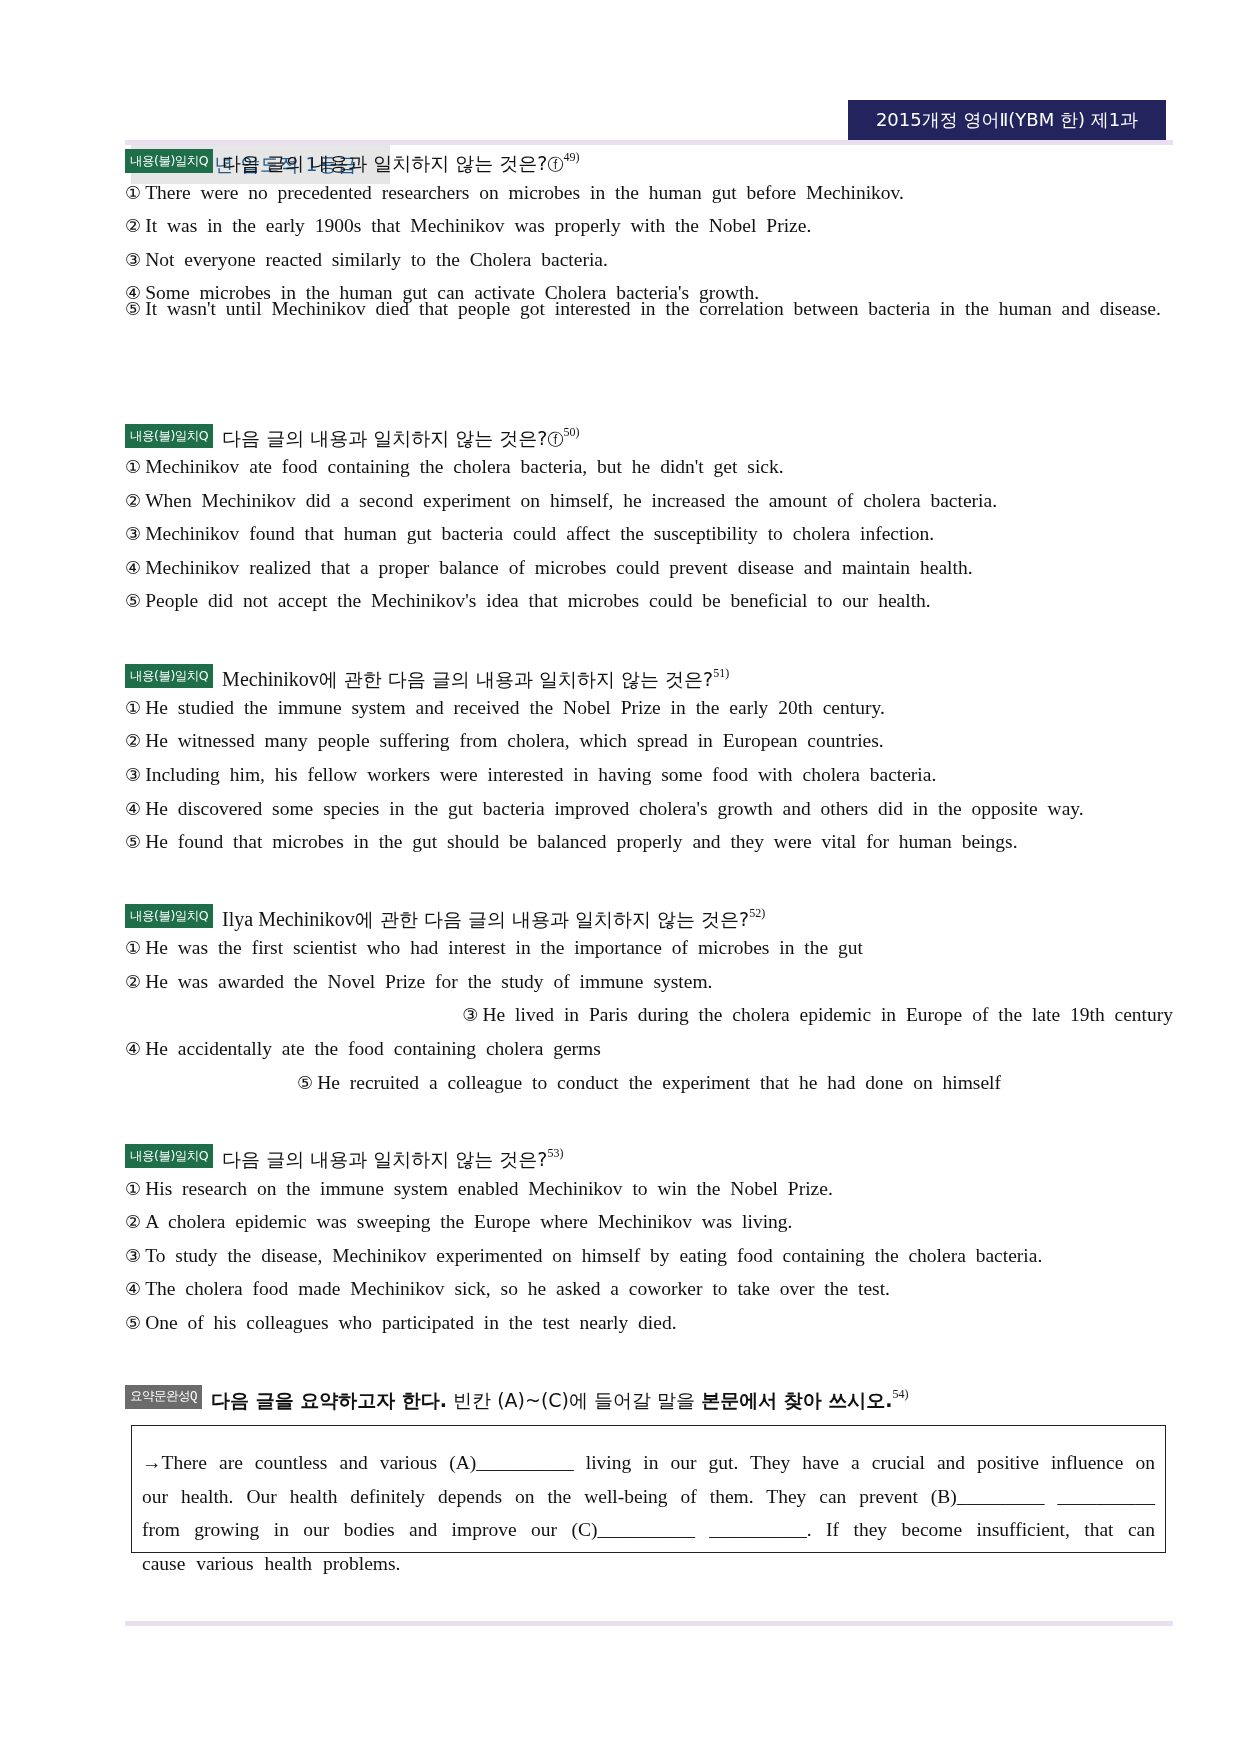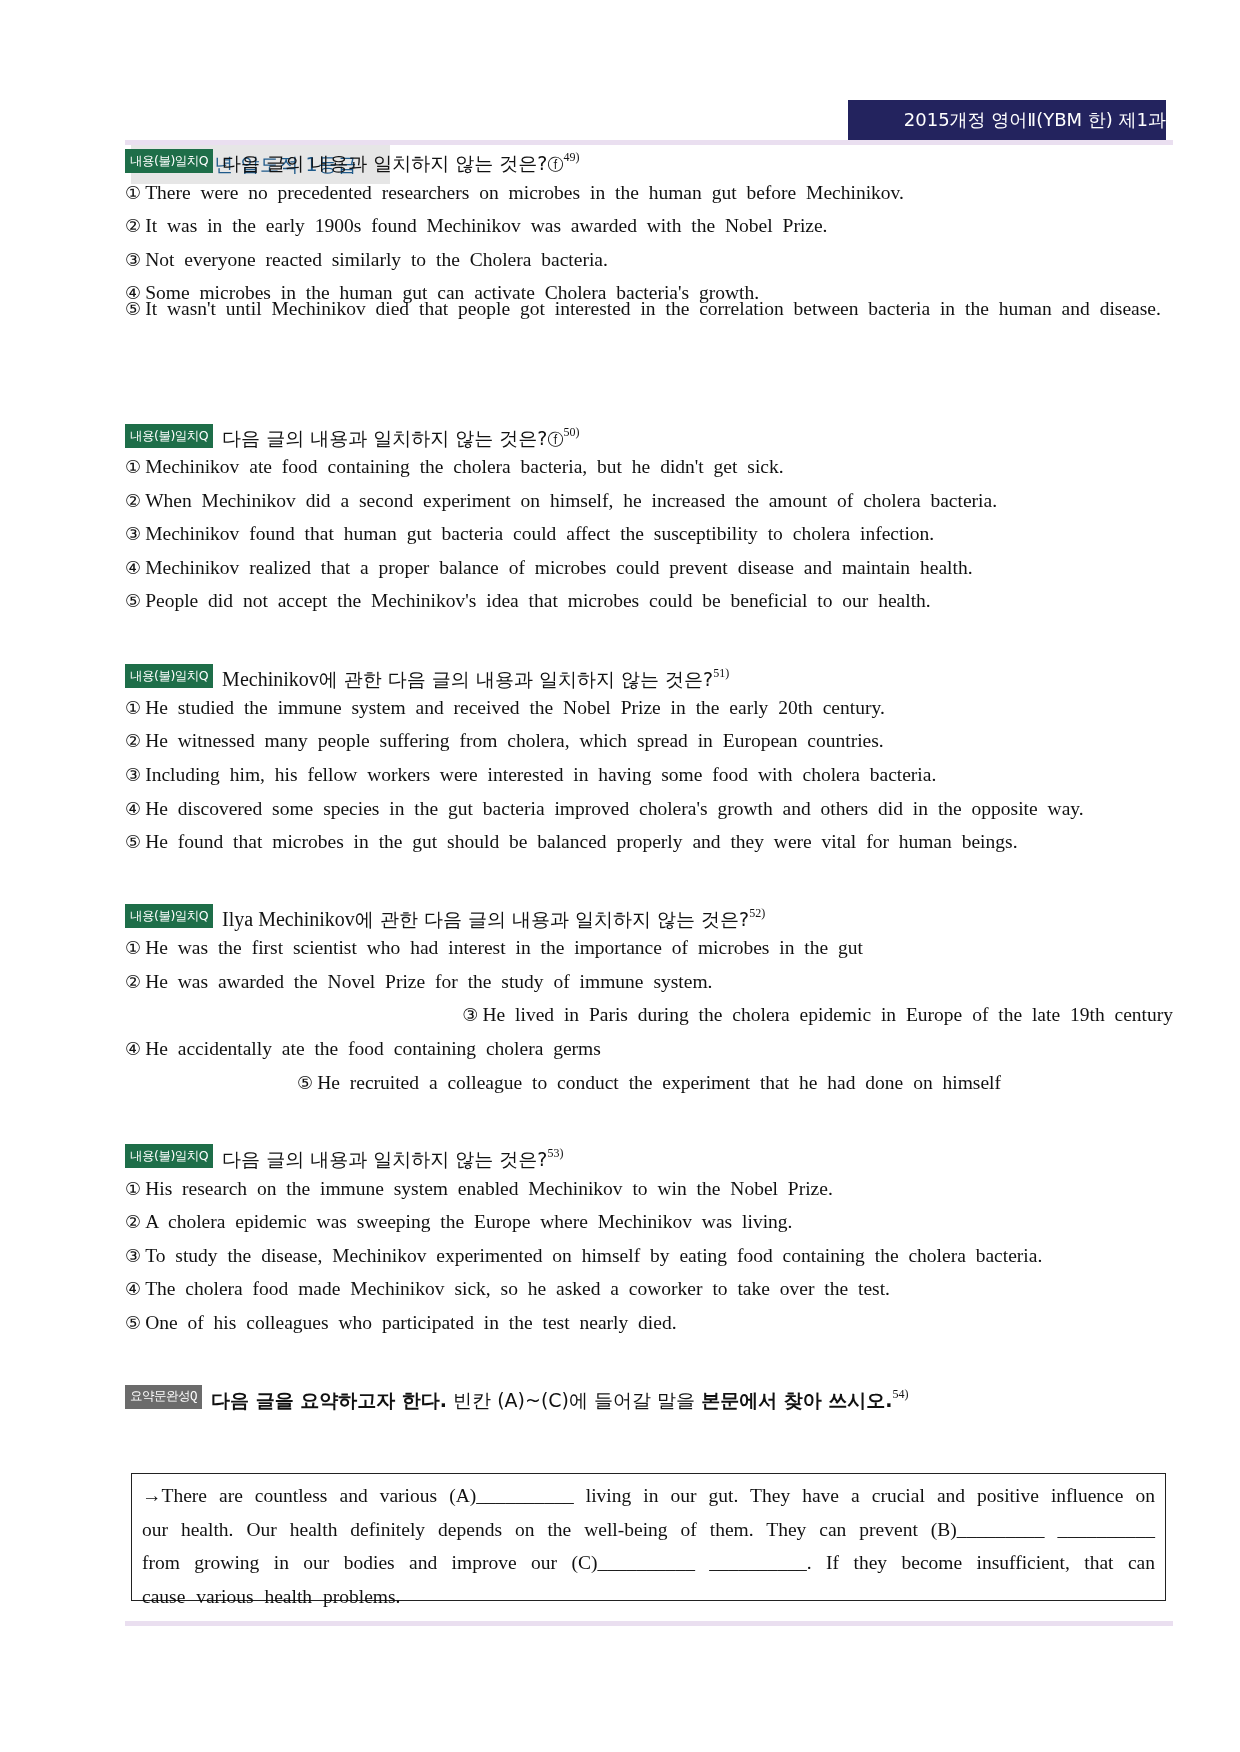--- a/index.html
+++ b/index.html
@@ -3,58 +3,58 @@
 <meta charset="utf-8">
 <style>
   html, body { margin: 0; padding: 0; background: #ffffff; }
   body { width: 1240px; height: 1752px; position: relative; overflow: hidden;
          font-family: "Liberation Serif", "DejaVu Serif", serif; color: #111; }
   .hdr-left { position: absolute; left: 131px; top: 100px; width: 259px; height: 40px;
               background: #e6e6e6; color: #1f5a8a; font-family: "DejaVu Sans", sans-serif;
               font-size: 19px; line-height: 40px; text-align: center; letter-spacing: 0.5px; margin-top: 44px; }
   .hdr-right { position: absolute; left: 848px; top: 100px; width: 318px; height: 40px;
                background: #23235e; color: #ffffff; font-family: "DejaVu Sans", sans-serif;
-               font-size: 18px; line-height: 40px; text-align: right; }
+               font-size: 18px; line-height: 40px; text-align: center; }
   .rule { position: absolute; left: 125px; width: 1048px; height: 5px; background: #eadff0; }
   .rule.top { top: 140px; }
   .rule.bottom { top: 1621px; }
   .q-head { position: absolute; left: 125px; font-size: 20px; height: 26px; line-height: 26px;
             white-space: nowrap; }
   .badge { display: inline-block; background: #1e6e49; color: #fff; font-family: "DejaVu Sans", sans-serif;
            font-size: 12.5px; height: 24px; line-height: 24px; padding: 0 5px; vertical-align: middle;
            margin-right: 9px; letter-spacing: -0.5px; }
   .badge.gray { background: #6b6b6b; font-family: Liberation Mono, monospace; }
   .q-title { font-family: "DejaVu Sans", sans-serif; font-size: 19px; vertical-align: middle; }
   .q-title .en { font-family: "Liberation Serif", serif; font-size: 20px; }
   .q-title b { font-weight: bold; }
   .q-title .light { font-weight: normal; }
   sup { font-family: "Liberation Serif", serif; font-size: 12px; vertical-align: 9px; }
   .f-mark { font-family: "DejaVu Sans", sans-serif; font-size: 16px; }
   .opt { position: absolute; left: 125px; width: 1048px; font-size: 19.5px; line-height: 33.6px;
          word-spacing: 5px; white-space: nowrap; }
   .opt.wrap { white-space: normal; text-align: justify; text-align-last: left; }
   .num { font-family: "DejaVu Sans", sans-serif; font-size: 18px; margin-right: 4px; }
   .summary-box { position: absolute; left: 131px; top: 1425px; width: 1035px; height: 128px;
-                 border: 1.5px solid #222; box-sizing: border-box; padding: 5px 10px 0 10px;
+                 border: 1.5px solid #222; box-sizing: border-box; padding: 20px 10px 0 10px;
                  font-size: 19.5px; line-height: 33.5px; text-align: justify; text-align-last: left;
-                 word-spacing: 6px; margin-top: 48px; }
+                 word-spacing: 6px; }
   .blank { letter-spacing: 0; }
 </style>
 </head>
 <body>
 
 <div class="hdr-left">2022년  압도적  1등급</div>
 <div class="hdr-right">2015개정  영어Ⅱ(YBM  한)  제1과</div>
 <div class="rule top"></div>
 
 <div class="q-head" style="top:144px;">
   <span class="badge">내용(불)일치Q</span><span class="q-title"><span>다음  글의  내용과  일치하지  않는  것은?</span><span class="f-mark">ⓕ</span><sup>49)</sup></span>
 </div>
 <div class="opt" style="top:176px;"><span class="num">①</span><span>There were no precedented researchers on microbes in the human gut before Mechinikov.</span></div>
-<div class="opt" style="top:209px;"><span class="num">②</span><span>It was in the early 1900s found Mechinikov was awarded with the Nobel Prize.</span></div>
+<div class="opt" style="top:209px;"><span class="num">②</span><span>It was in the early 1900s that Mechinikov was properly with the Nobel Prize.</span></div>
 <div class="opt" style="top:243px;"><span class="num">③</span><span>Not everyone reacted similarly to the Cholera bacteria.</span></div>
 <div class="opt" style="top:276px;"><span class="num">④</span><span>Some microbes in the human gut can activate Cholera bacteria's growth.</span></div>
 <div class="opt wrap" style="top:292px;"><span class="num">⑤</span><span>It wasn't until Mechinikov died that people got interested in the correlation between bacteria in the human and disease.</span></div>
 
 <div class="q-head" style="top:419px;">
   <span class="badge">내용(불)일치Q</span><span class="q-title"><span>다음  글의  내용과  일치하지  않는  것은?</span><span class="f-mark">ⓕ</span><sup>50)</sup></span>
 </div>
 <div class="opt" style="top:450px;"><span class="num">①</span><span>Mechinikov ate food containing the cholera bacteria, but he didn't get sick.</span></div>
 <div class="opt" style="top:484px;"><span class="num">②</span><span>When Mechinikov did a second experiment on himself, he increased the amount of cholera bacteria.</span></div>
 <div class="opt" style="top:517px;"><span class="num">③</span><span>Mechinikov found that human gut bacteria could affect the susceptibility to cholera infection.</span></div>

